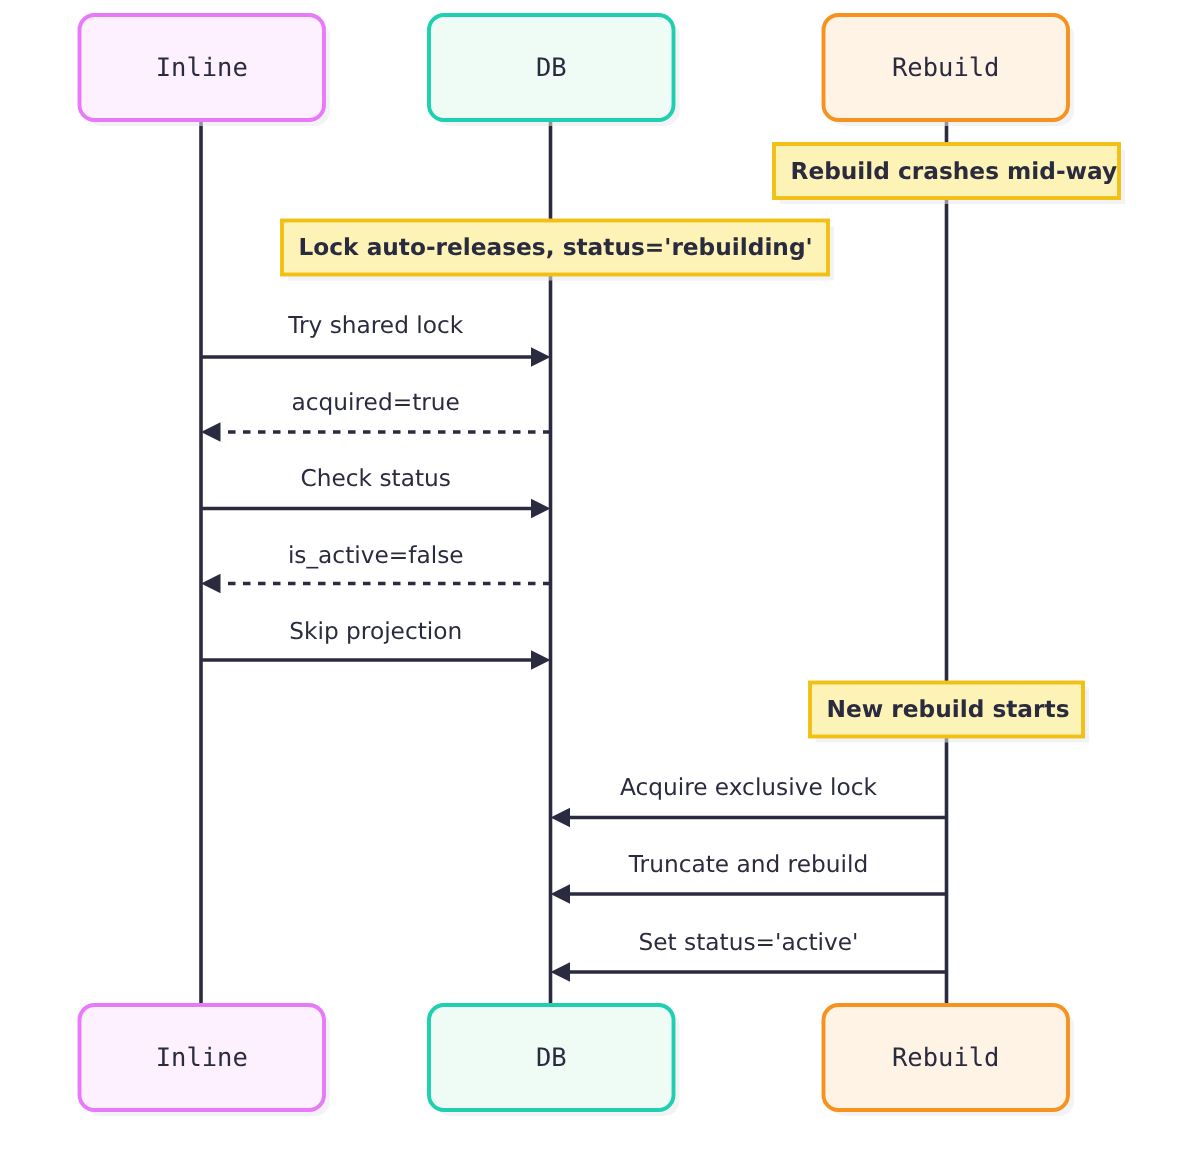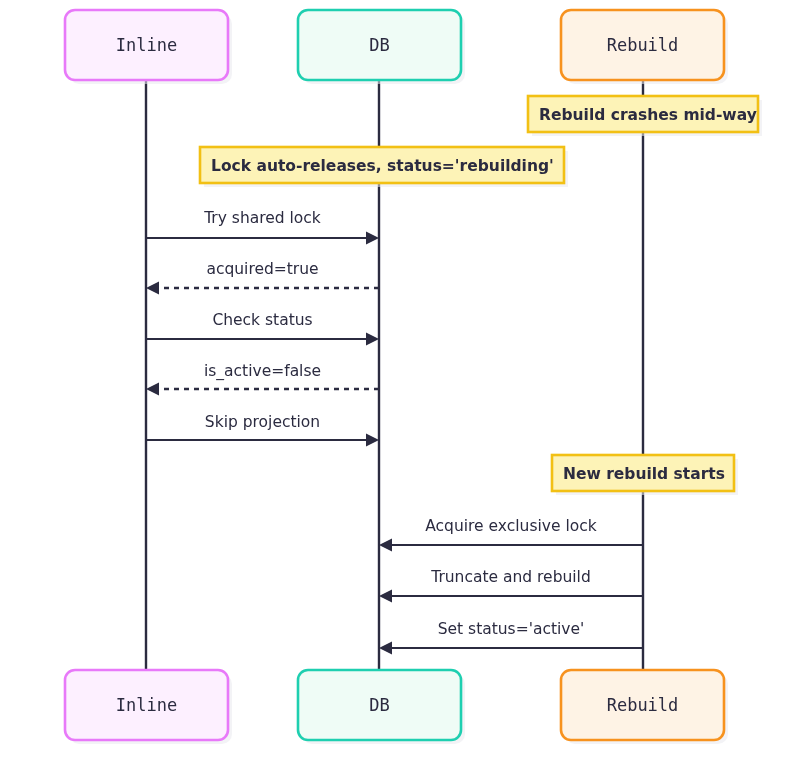--- a/index.html
+++ b/index.html
@@ -12,21 +12,20 @@
     height: 783px;
     font-family: "DejaVu Sans", sans-serif;
     position: relative;
     overflow: hidden;
   }
   #diagram-root {
     position: absolute;
     left: 0; top: 0;
     width: 759px;
     height: 783px;
-    padding-left: 12px;
   }
   svg.seq-svg {
     display: block;
     width: 800px;
     height: 783px;
   }
   .actor-label {
     font-family: "DejaVu Sans Mono", monospace;
     font-size: 17px;
     fill: #2b2b40;

